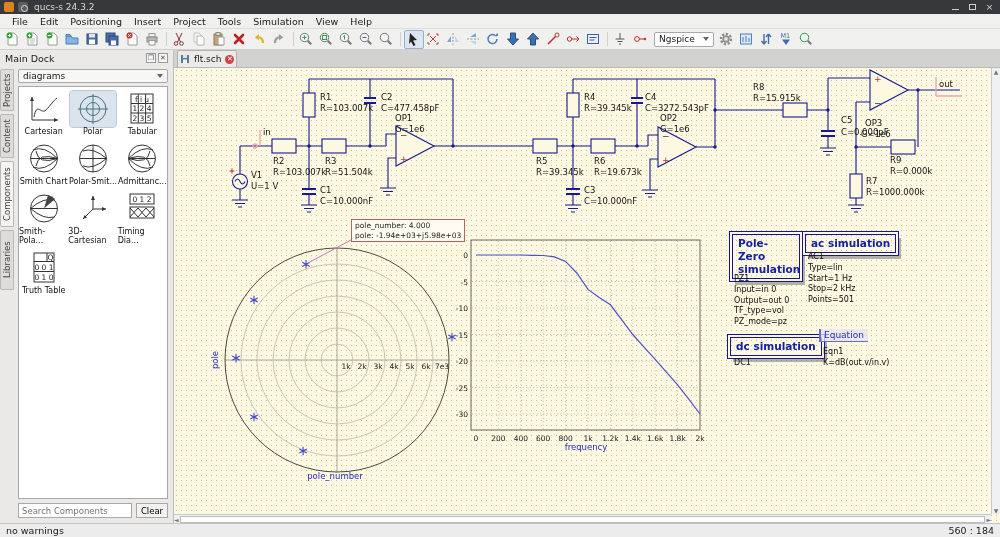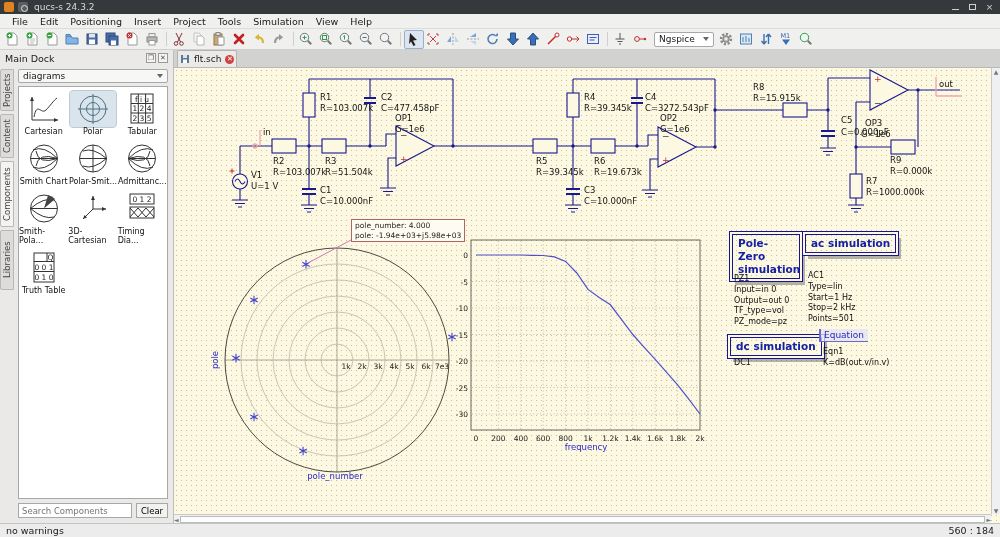--- a/index.html
+++ b/index.html
@@ -718,21 +718,21 @@
         <div>PZ1</div>
         <div>Input=in 0</div>
         <div>Output=out 0</div>
         <div>TF_type=vol</div>
         <div>PZ_mode=pz</div>
       </div>
 
       <div class="simblock" style="left:631px;top:166px">
         <div>ac simulation</div>
       </div>
-      <div class="params" style="left:634px;top:203px">
+      <div class="params" style="left:634px;top:184px">
         <div>AC1</div>
         <div>Type=lin</div>
         <div>Start=1 Hz</div>
         <div>Stop=2 kHz</div>
         <div>Points=501</div>
       </div>
 
       <div class="simblock" style="left:556px;top:269px">
         <div>dc simulation</div>
       </div>

